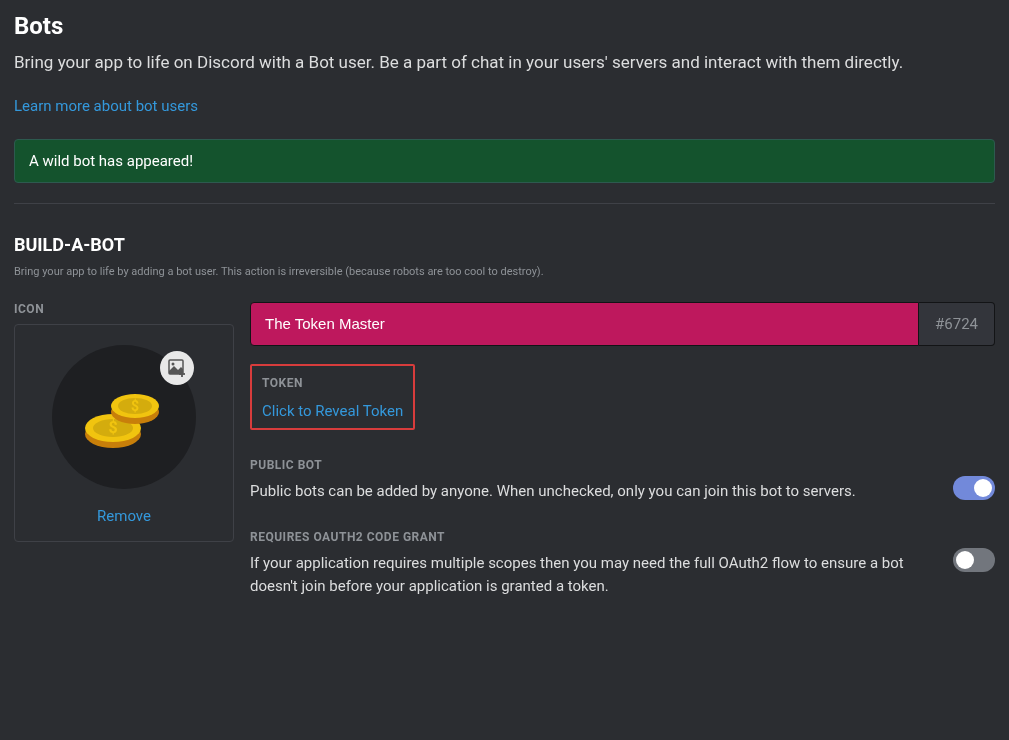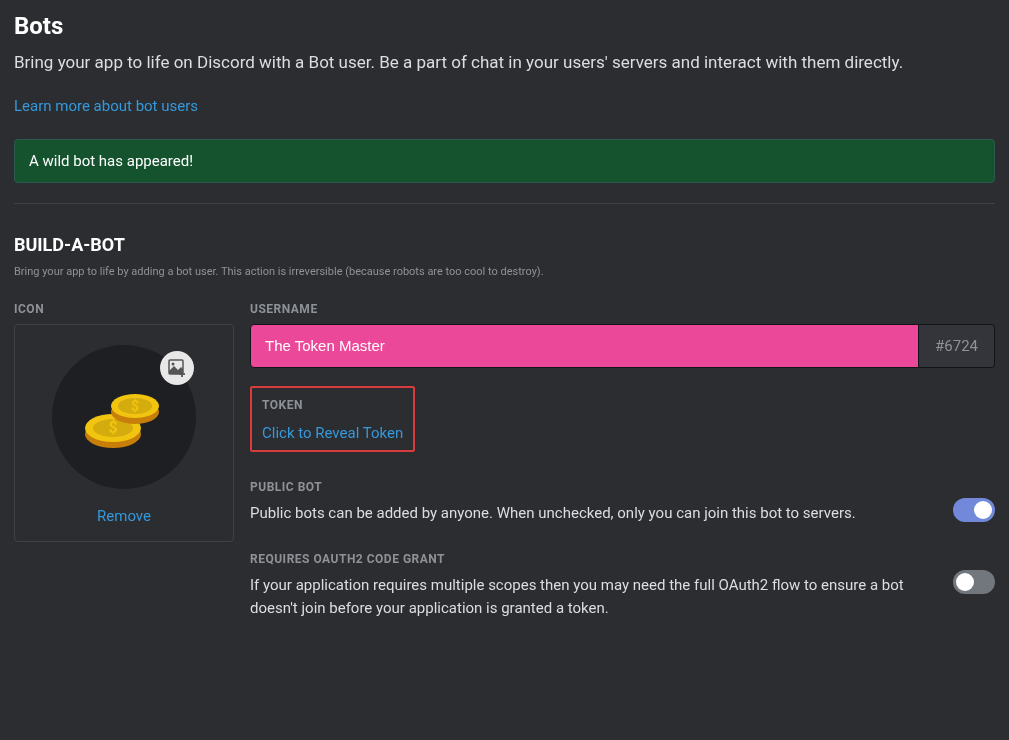--- a/index.html
+++ b/index.html
@@ -114,21 +114,21 @@
       font-size: 15px;
       margin-top: 18px;
       cursor: pointer;
     }
     .username-row {
       display: flex;
       gap: 0;
     }
     .username-input {
       flex: 1;
-      background-color: #ec4899;
+      background-color: #be185d;
       border: 1px solid #131416;
       border-radius: 4px 0 0 4px;
       color: #ffffff;
       font-size: 15px;
       padding: 12px 14px;
       outline: none;
     }
     .discriminator {
       background-color: #33353b;
       border: 1px solid #131416;
@@ -252,21 +252,20 @@
             <line x1="14" y1="12" x2="14" y2="18" stroke="#555" stroke-width="1.8"></line>
             <line x1="11" y1="15" x2="17" y2="15" stroke="#555" stroke-width="1.8"></line>
           </svg>
         </div>
       </div>
       <div class="remove-link">Remove</div>
     </div>
   </div>
 
   <div class="form-column">
-    <div class="field-label">USERNAME</div>
     <div class="username-row">
       <input class="username-input" type="text" value="The Token Master" style="">
       <div class="discriminator">#6724</div>
     </div>
 
     <div class="token-box">
       <div class="field-label">TOKEN</div>
       <div class="reveal-link">Click to Reveal Token</div>
     </div>
 

